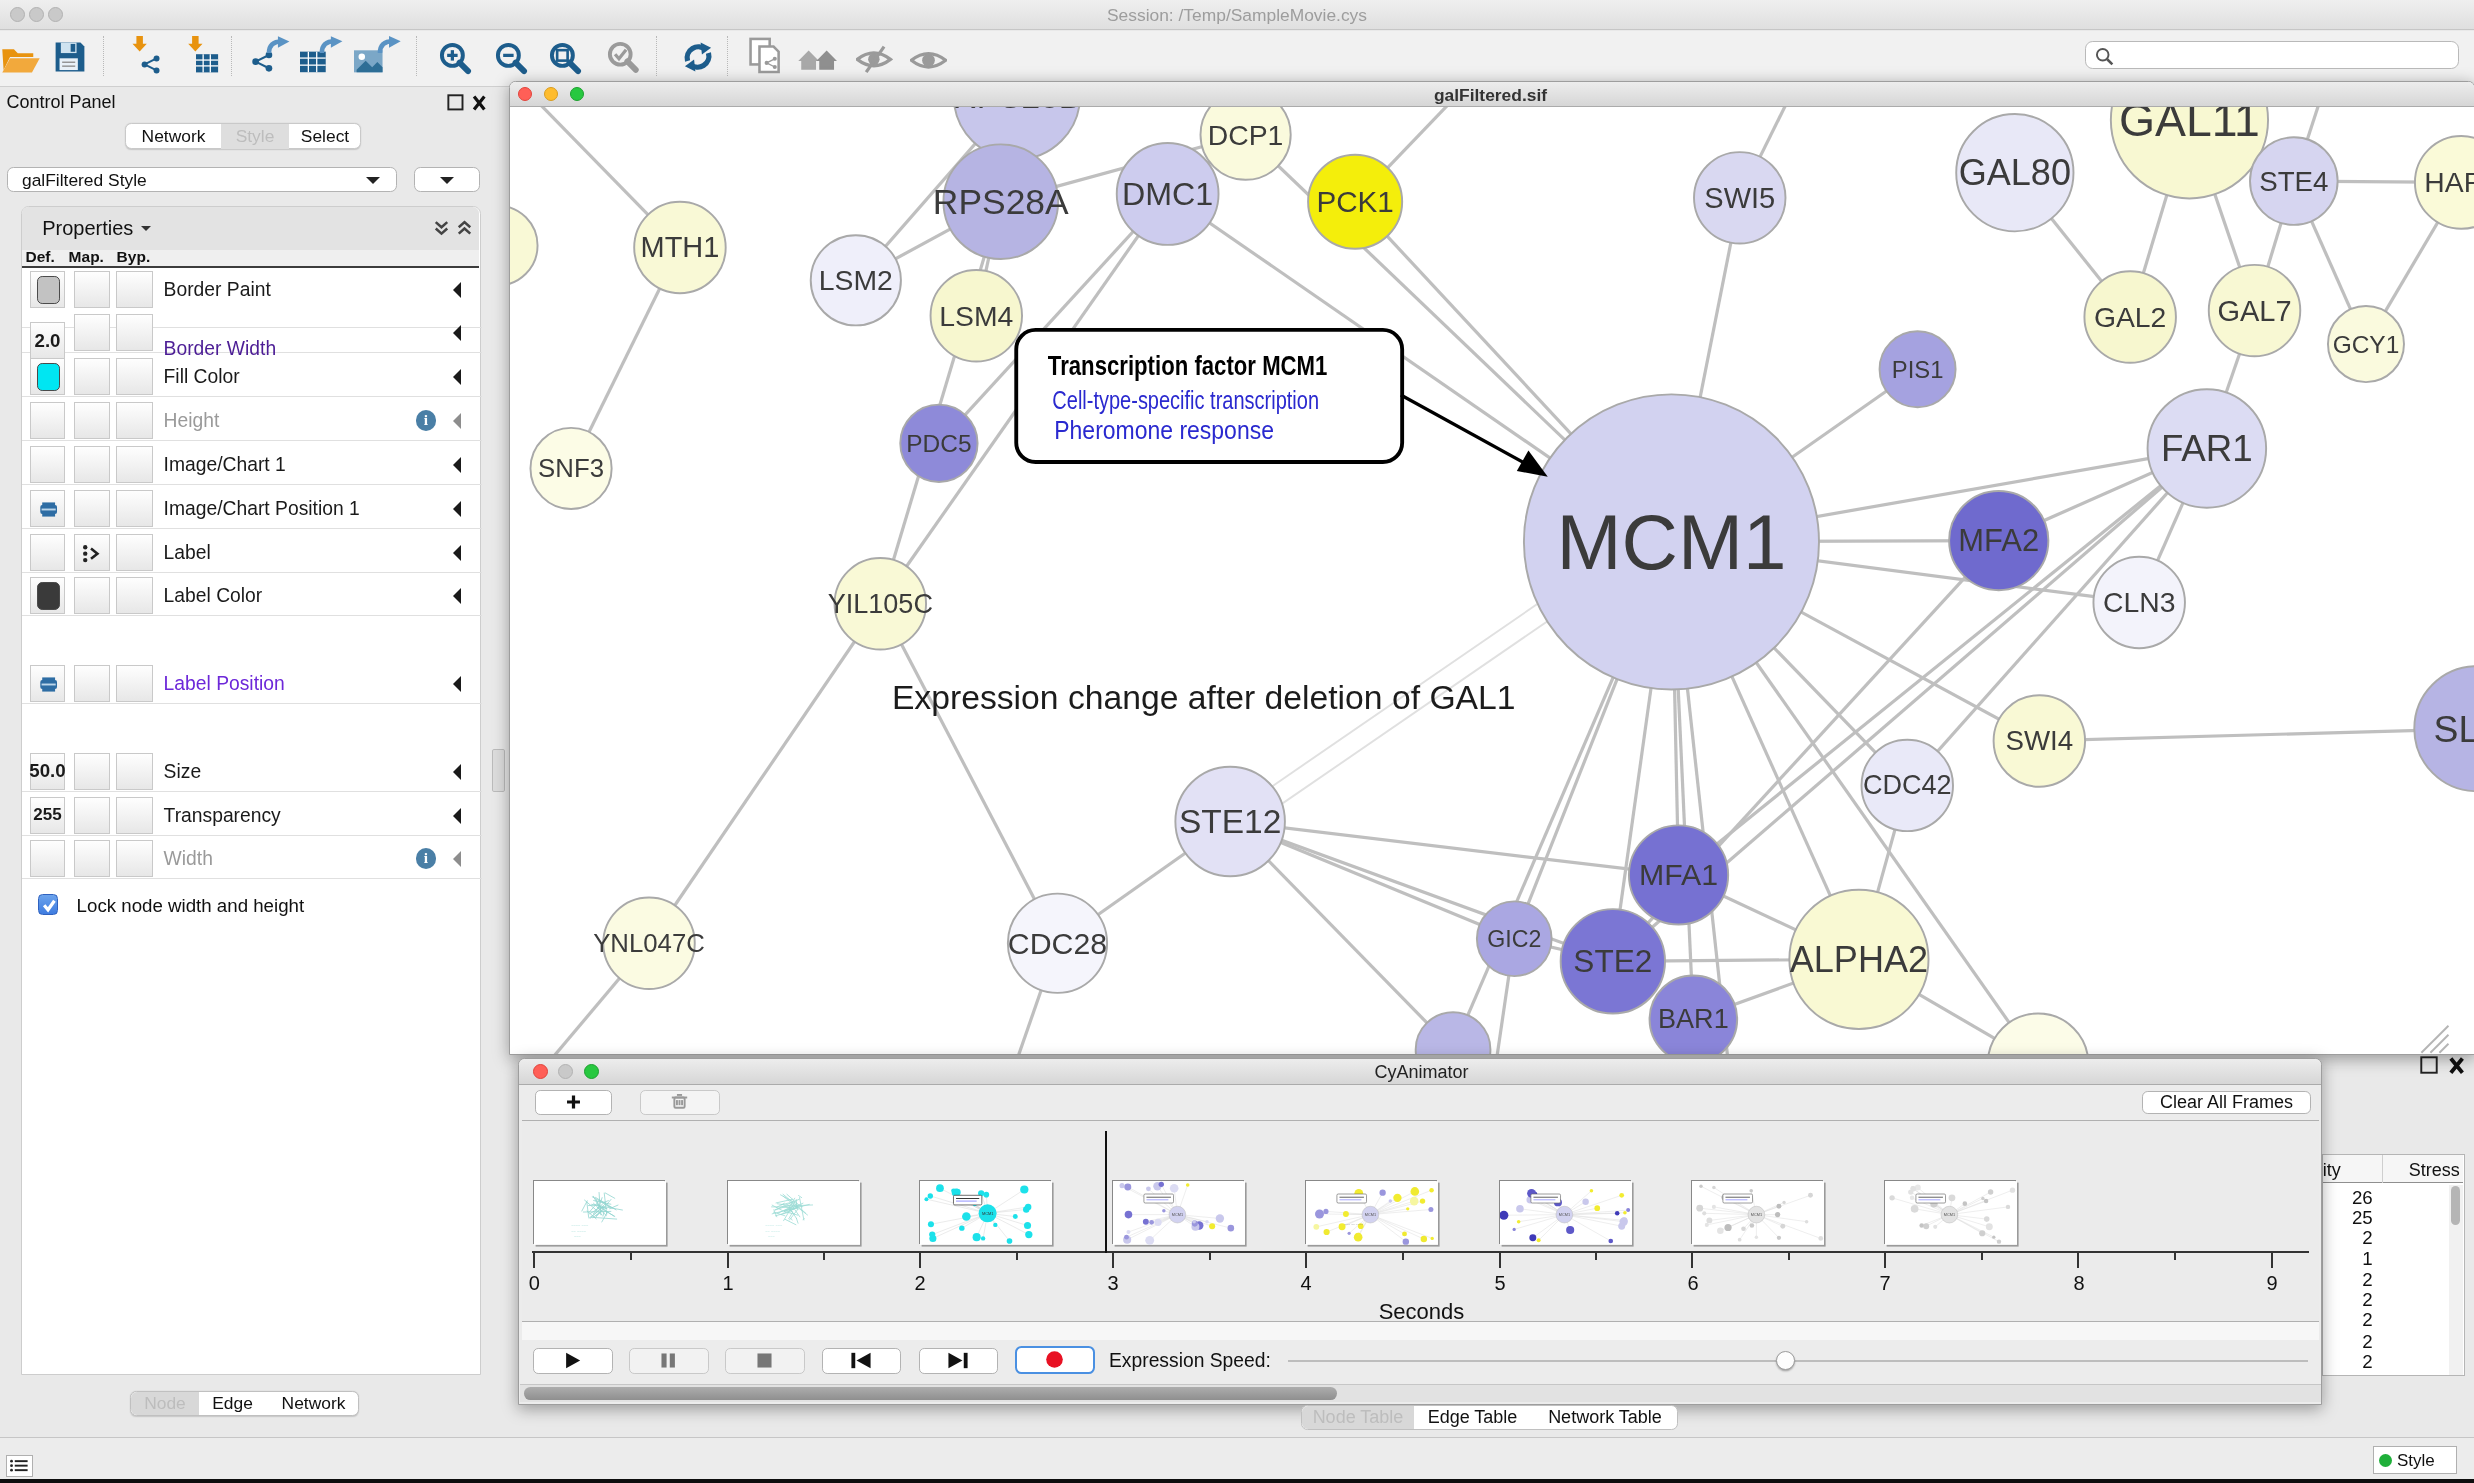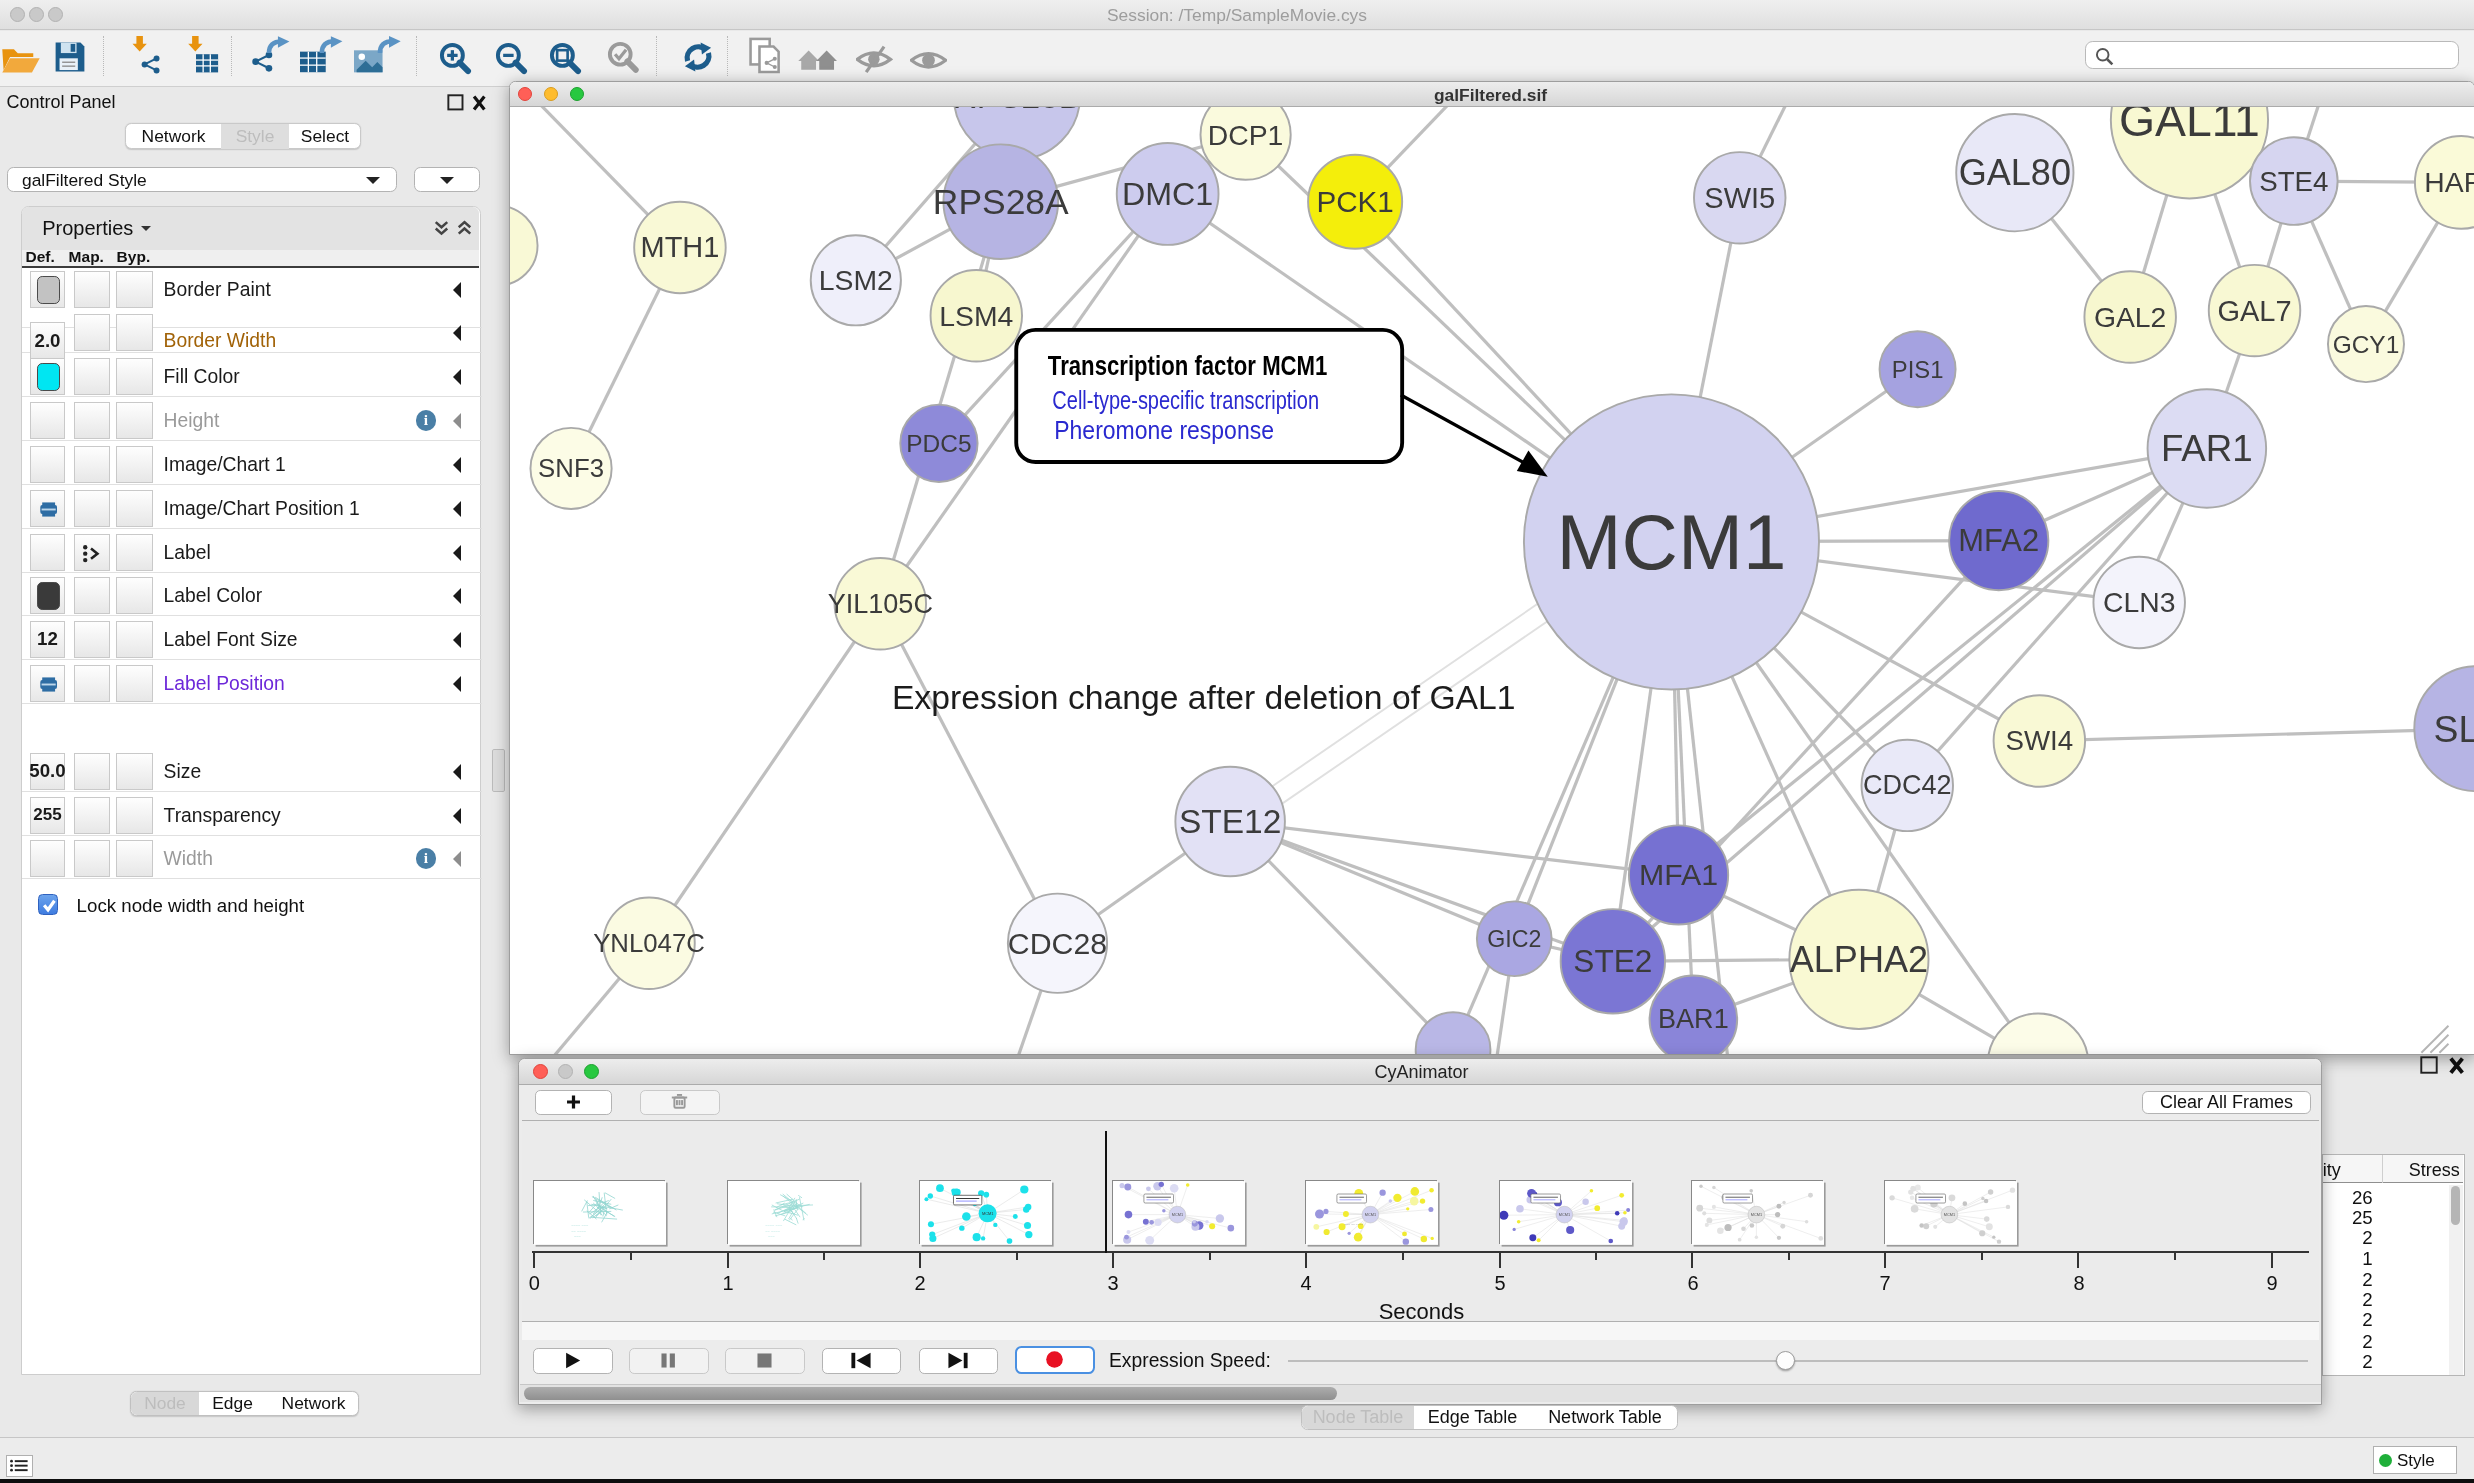--- a/index.html
+++ b/index.html
@@ -212,21 +212,21 @@
           <div style="position:absolute;left:94px;top:1.9px;width:37px;height:37px;background:linear-gradient(#fefefe,#e7e7e7);border:1.3px solid #c9c9c9"></div>
           <div style="position:absolute;left:142px;top:0;height:41px;display:flex;align-items:center;font-size:19.3px;color:#1a1a1a">Border Paint</div>
           <div style="position:absolute;left:431px;top:13px;width:0;height:0;border:8.4px solid transparent;border-right-color:#1a1a1a;border-left-width:0"></div>
         </div>
         <div style="position:absolute;left:0;top:314px;width:460px;height:41px;border-bottom:1.3px solid #e0e0e0">
           <div style="position:absolute;left:8.4px;top:10px;width:35px;height:37px;background:linear-gradient(#fefefe,#e7e7e7);border:1.3px solid #c9c9c9">
             <div style="position:absolute;left:0;top:0;width:100%;height:100%;display:flex;align-items:center;justify-content:center;font-size:18.7px;font-weight:bold;color:#1a1a1a">2.0</div>
           </div>
           <div style="position:absolute;left:52px;top:1.9px;width:36px;height:37px;background:linear-gradient(#fefefe,#e7e7e7);border:1.3px solid #c9c9c9"></div>
           <div style="position:absolute;left:94px;top:1.9px;width:37px;height:37px;background:linear-gradient(#fefefe,#e7e7e7);border:1.3px solid #c9c9c9"></div>
-          <div style="position:absolute;left:142px;top:8px;height:41px;display:flex;align-items:center;font-size:19.3px;color:#a16207">Border Width</div>
+          <div style="position:absolute;left:142px;top:16px;height:41px;display:flex;align-items:center;font-size:19.3px;color:#4c1d95">Border Width</div>
           <div style="position:absolute;left:431px;top:13px;width:0;height:0;border:8.4px solid transparent;border-right-color:#1a1a1a;border-left-width:0"></div>
         </div>
         <div style="position:absolute;left:0;top:358px;width:460px;height:41px;border-bottom:1.3px solid #e0e0e0">
           <div style="position:absolute;left:8.4px;top:1.9px;width:35px;height:37px;background:linear-gradient(#fefefe,#e7e7e7);border:1.3px solid #c9c9c9">
             <div style="position:absolute;left:5.8px;top:4.5px;width:23px;height:28px;background:#00e6f2;border:1.9px solid #4a4a4a;border-radius:5.2px"></div>
           </div>
           <div style="position:absolute;left:52px;top:1.9px;width:36px;height:37px;background:linear-gradient(#fefefe,#e7e7e7);border:1.3px solid #c9c9c9"></div>
           <div style="position:absolute;left:94px;top:1.9px;width:37px;height:37px;background:linear-gradient(#fefefe,#e7e7e7);border:1.3px solid #c9c9c9"></div>
           <div style="position:absolute;left:142px;top:0;height:41px;display:flex;align-items:center;font-size:19.3px;color:#1a1a1a">Fill Color</div>
           <div style="position:absolute;left:431px;top:13px;width:0;height:0;border:8.4px solid transparent;border-right-color:#1a1a1a;border-left-width:0"></div>
@@ -274,29 +274,20 @@
           <div style="position:absolute;left:142px;top:0;height:41px;display:flex;align-items:center;font-size:19.3px;color:#1a1a1a">Label</div>
           <div style="position:absolute;left:431px;top:13px;width:0;height:0;border:8.4px solid transparent;border-right-color:#1a1a1a;border-left-width:0"></div>
         </div>
         <div style="position:absolute;left:0;top:577px;width:460px;height:41px;border-bottom:1.3px solid #e0e0e0">
           <div style="position:absolute;left:8.4px;top:1.9px;width:35px;height:37px;background:linear-gradient(#fefefe,#e7e7e7);border:1.3px solid #c9c9c9">
             <div style="position:absolute;left:5.8px;top:4.5px;width:23px;height:28px;background:#3a3a3a;border:1.9px solid #4a4a4a;border-radius:5.2px"></div>
           </div>
           <div style="position:absolute;left:52px;top:1.9px;width:36px;height:37px;background:linear-gradient(#fefefe,#e7e7e7);border:1.3px solid #c9c9c9"></div>
           <div style="position:absolute;left:94px;top:1.9px;width:37px;height:37px;background:linear-gradient(#fefefe,#e7e7e7);border:1.3px solid #c9c9c9"></div>
           <div style="position:absolute;left:142px;top:0;height:41px;display:flex;align-items:center;font-size:19.3px;color:#1a1a1a">Label Color</div>
-          <div style="position:absolute;left:431px;top:13px;width:0;height:0;border:8.4px solid transparent;border-right-color:#1a1a1a;border-left-width:0"></div>
-        </div>
-        <div style="position:absolute;left:0;top:621px;width:460px;height:41px;border-bottom:1.3px solid #e0e0e0">
-          <div style="position:absolute;left:8.4px;top:1.9px;width:35px;height:37px;background:linear-gradient(#fefefe,#e7e7e7);border:1.3px solid #c9c9c9">
-            <div style="position:absolute;left:0;top:0;width:100%;height:100%;display:flex;align-items:center;justify-content:center;font-size:18.7px;font-weight:bold;color:#1a1a1a">12</div>
-          </div>
-          <div style="position:absolute;left:52px;top:1.9px;width:36px;height:37px;background:linear-gradient(#fefefe,#e7e7e7);border:1.3px solid #c9c9c9"></div>
-          <div style="position:absolute;left:94px;top:1.9px;width:37px;height:37px;background:linear-gradient(#fefefe,#e7e7e7);border:1.3px solid #c9c9c9"></div>
-          <div style="position:absolute;left:142px;top:0;height:41px;display:flex;align-items:center;font-size:19.3px;color:#1a1a1a">Label Font Size</div>
           <div style="position:absolute;left:431px;top:13px;width:0;height:0;border:8.4px solid transparent;border-right-color:#1a1a1a;border-left-width:0"></div>
         </div>
         <div style="position:absolute;left:0;top:665px;width:460px;height:41px;border-bottom:1.3px solid #e0e0e0">
           <div style="position:absolute;left:8.4px;top:1.9px;width:35px;height:37px;background:linear-gradient(#fefefe,#e7e7e7);border:1.3px solid #c9c9c9">
             <svg style="position:absolute;left:8.4px;top:10.3px" width="19.3" height="17" viewBox="0 0 30 26">
               <rect x="2" y="6" width="26" height="14" rx="3" fill="#2e6da4"></rect>
               <rect x="5" y="2" width="20" height="4" fill="#2e6da4"></rect>
               <rect x="5" y="20" width="20" height="4" fill="#2e6da4"></rect>
               <line x1="4" y1="13" x2="26" y2="13" stroke="#bcd6ea" stroke-width="3"></line>
             </svg>

